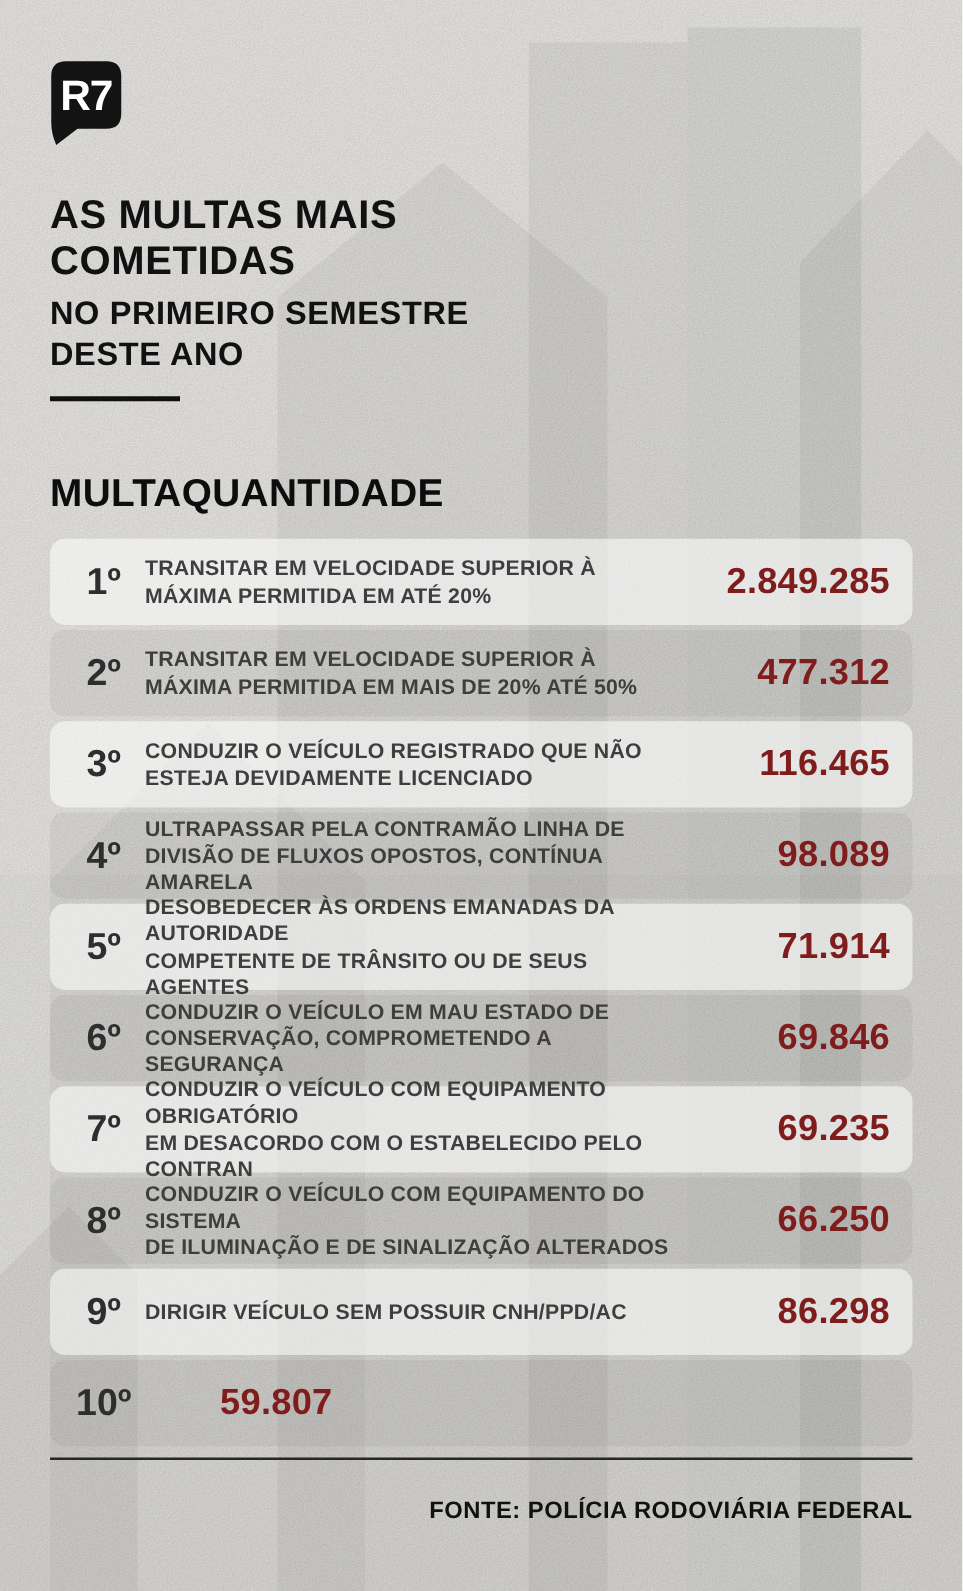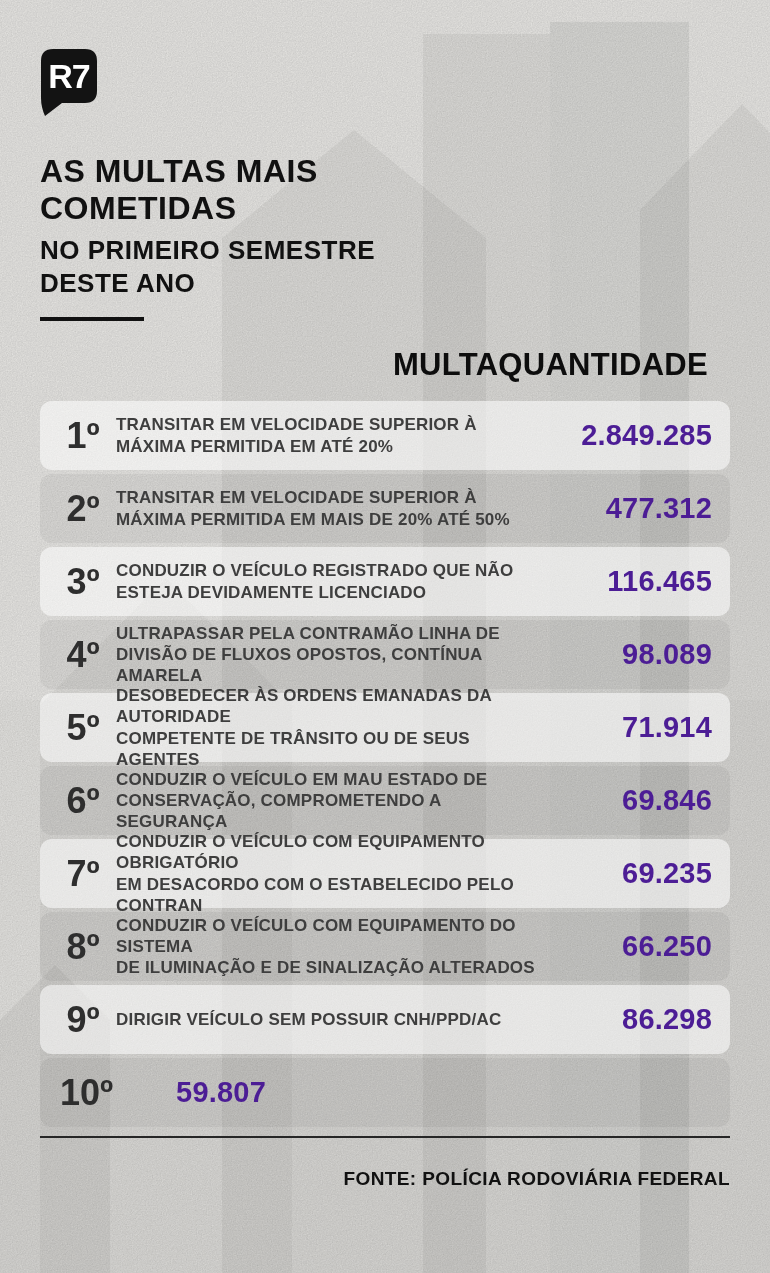--- a/index.html
+++ b/index.html
@@ -49,23 +49,23 @@
     white-space: pre-line;
   }
   .rule {
     width: 104px;
     height: 4px;
     background: #111111;
     margin-top: 16px;
   }
   .col-headers {
     display: flex;
-    justify-content: flex-end;
+    justify-content: flex-start;
     align-items: baseline;
-    margin-top: 26px;
+    margin-top: 56px;
     padding-right: 22px;
     font-size: 31px;
     font-weight: 800;
     letter-spacing: 0.3px;
     color: #0d0d0d;
   }
   .rows { margin-top: 18px; display: flex; flex-direction: column; row-gap: 4px; }
   .row {
     height: 69px;
     border-radius: 12px;
@@ -73,21 +73,21 @@
     align-items: center;
     padding: 0 18px 0 20px;
     box-sizing: border-box;
   }
   .row.odd  { background: rgba(255, 255, 255, 0.55); }
   .row.even { background: rgba(25, 25, 25, 0.05); }
   .rank {
     width: 46px;
     flex: 0 0 46px;
     text-align: center;
-    font-size: 36px;
+    font-size: 30px;
     font-weight: 800;
     color: #2e2e2e;
   }
   .desc {
     flex: 1;
     margin-left: 10px;
     font-size: 17px;
     line-height: 1.25;
     font-weight: 700;
     letter-spacing: 0.2px;
@@ -95,21 +95,21 @@
     text-transform: uppercase;
     white-space: pre-line;
   }
   .value {
     flex: 0 0 160px;
     width: 160px;
     text-align: right;
     font-size: 29px;
     font-weight: 800;
     letter-spacing: 0.2px;
-    color: #4c1d95;
+    color: #7f1d1d;
   }
   .divider {
     margin-top: 9px;
     height: 2px;
     background: #262626;
   }
   .source {
     margin-top: 30px;
     text-align: right;
     font-size: 19px;

